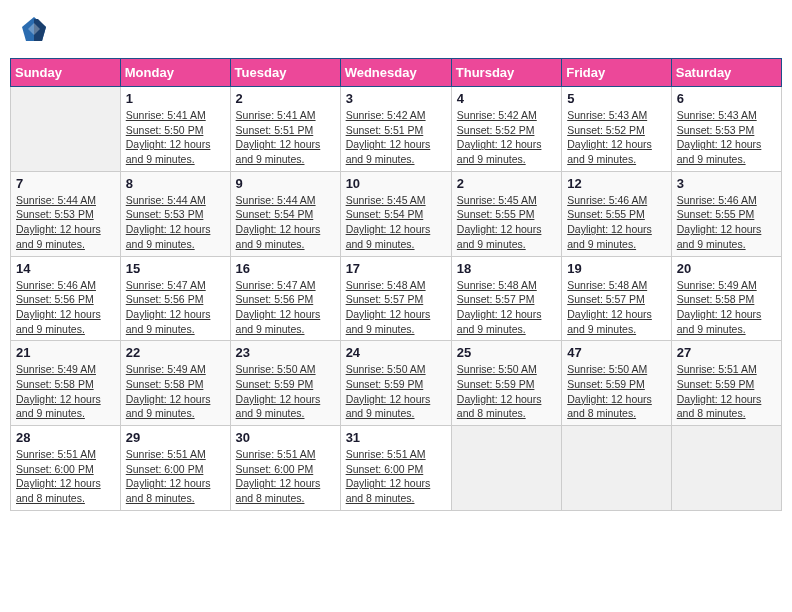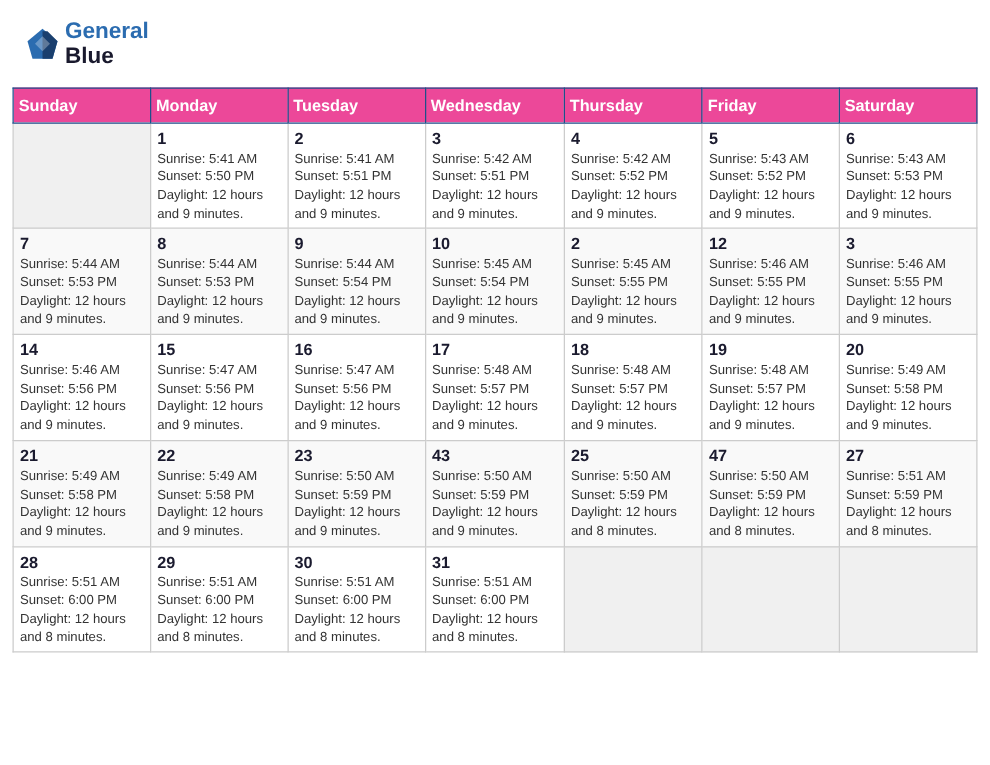--- a/index.html
+++ b/index.html
@@ -76,39 +76,36 @@
     .day-number {
       font-size: 13px;
       font-weight: bold;
       color: #1a1a2e;
       margin-bottom: 2px;
     }
     .day-info {
       color: #333;
       font-size: 10.5px;
       line-height: 1.4;
+      text-decoration: underline;
     }
     .empty-cell {
       background: #f0f0f0 !important;
     }
   </style>
 </head>
 <body>
 
 <div class="header">
   <div class="logo">
     <svg class="logo-icon" viewBox="0 0 28 28">
       <polygon points="14,2 26,12 22,26 6,26 2,12" fill="#2b6cb0"></polygon>
       <polygon points="18,4 26,12 22,26 14,26 14,4" fill="#1a3f6e"></polygon>
       <polygon points="14,8 20,14 14,20 8,14" fill="white" opacity="0.3"></polygon>
     </svg>
-    <div class="logo-text">
-      <div><span style="color:#2b6cb0">General</span></div>
-      <div>Blue</div>
-    </div>
   </div>
   <div class="title-area">
     <div class="month-title"></div>
     <div class="location"></div>
   </div>
 </div>
 
 <table class="calendar">
   <thead>
     <tr id="header-row">
@@ -216,21 +213,21 @@
         </td>
         <td>
           <div class="day-number">22</div>
           <div class="day-info">Sunrise: 5:49 AM<br>Sunset: 5:58 PM<br>Daylight: 12 hours<br>and 9 minutes.</div>
         </td>
         <td>
           <div class="day-number">23</div>
           <div class="day-info">Sunrise: 5:50 AM<br>Sunset: 5:59 PM<br>Daylight: 12 hours<br>and 9 minutes.</div>
         </td>
         <td>
-          <div class="day-number">43</div>
+          <div class="day-number">24</div>
           <div class="day-info">Sunrise: 5:50 AM<br>Sunset: 5:59 PM<br>Daylight: 12 hours<br>and 9 minutes.</div>
         </td>
         <td>
           <div class="day-number">25</div>
           <div class="day-info">Sunrise: 5:50 AM<br>Sunset: 5:59 PM<br>Daylight: 12 hours<br>and 8 minutes.</div>
         </td>
         <td>
           <div class="day-number">47</div>
           <div class="day-info">Sunrise: 5:50 AM<br>Sunset: 5:59 PM<br>Daylight: 12 hours<br>and 8 minutes.</div>
         </td>

